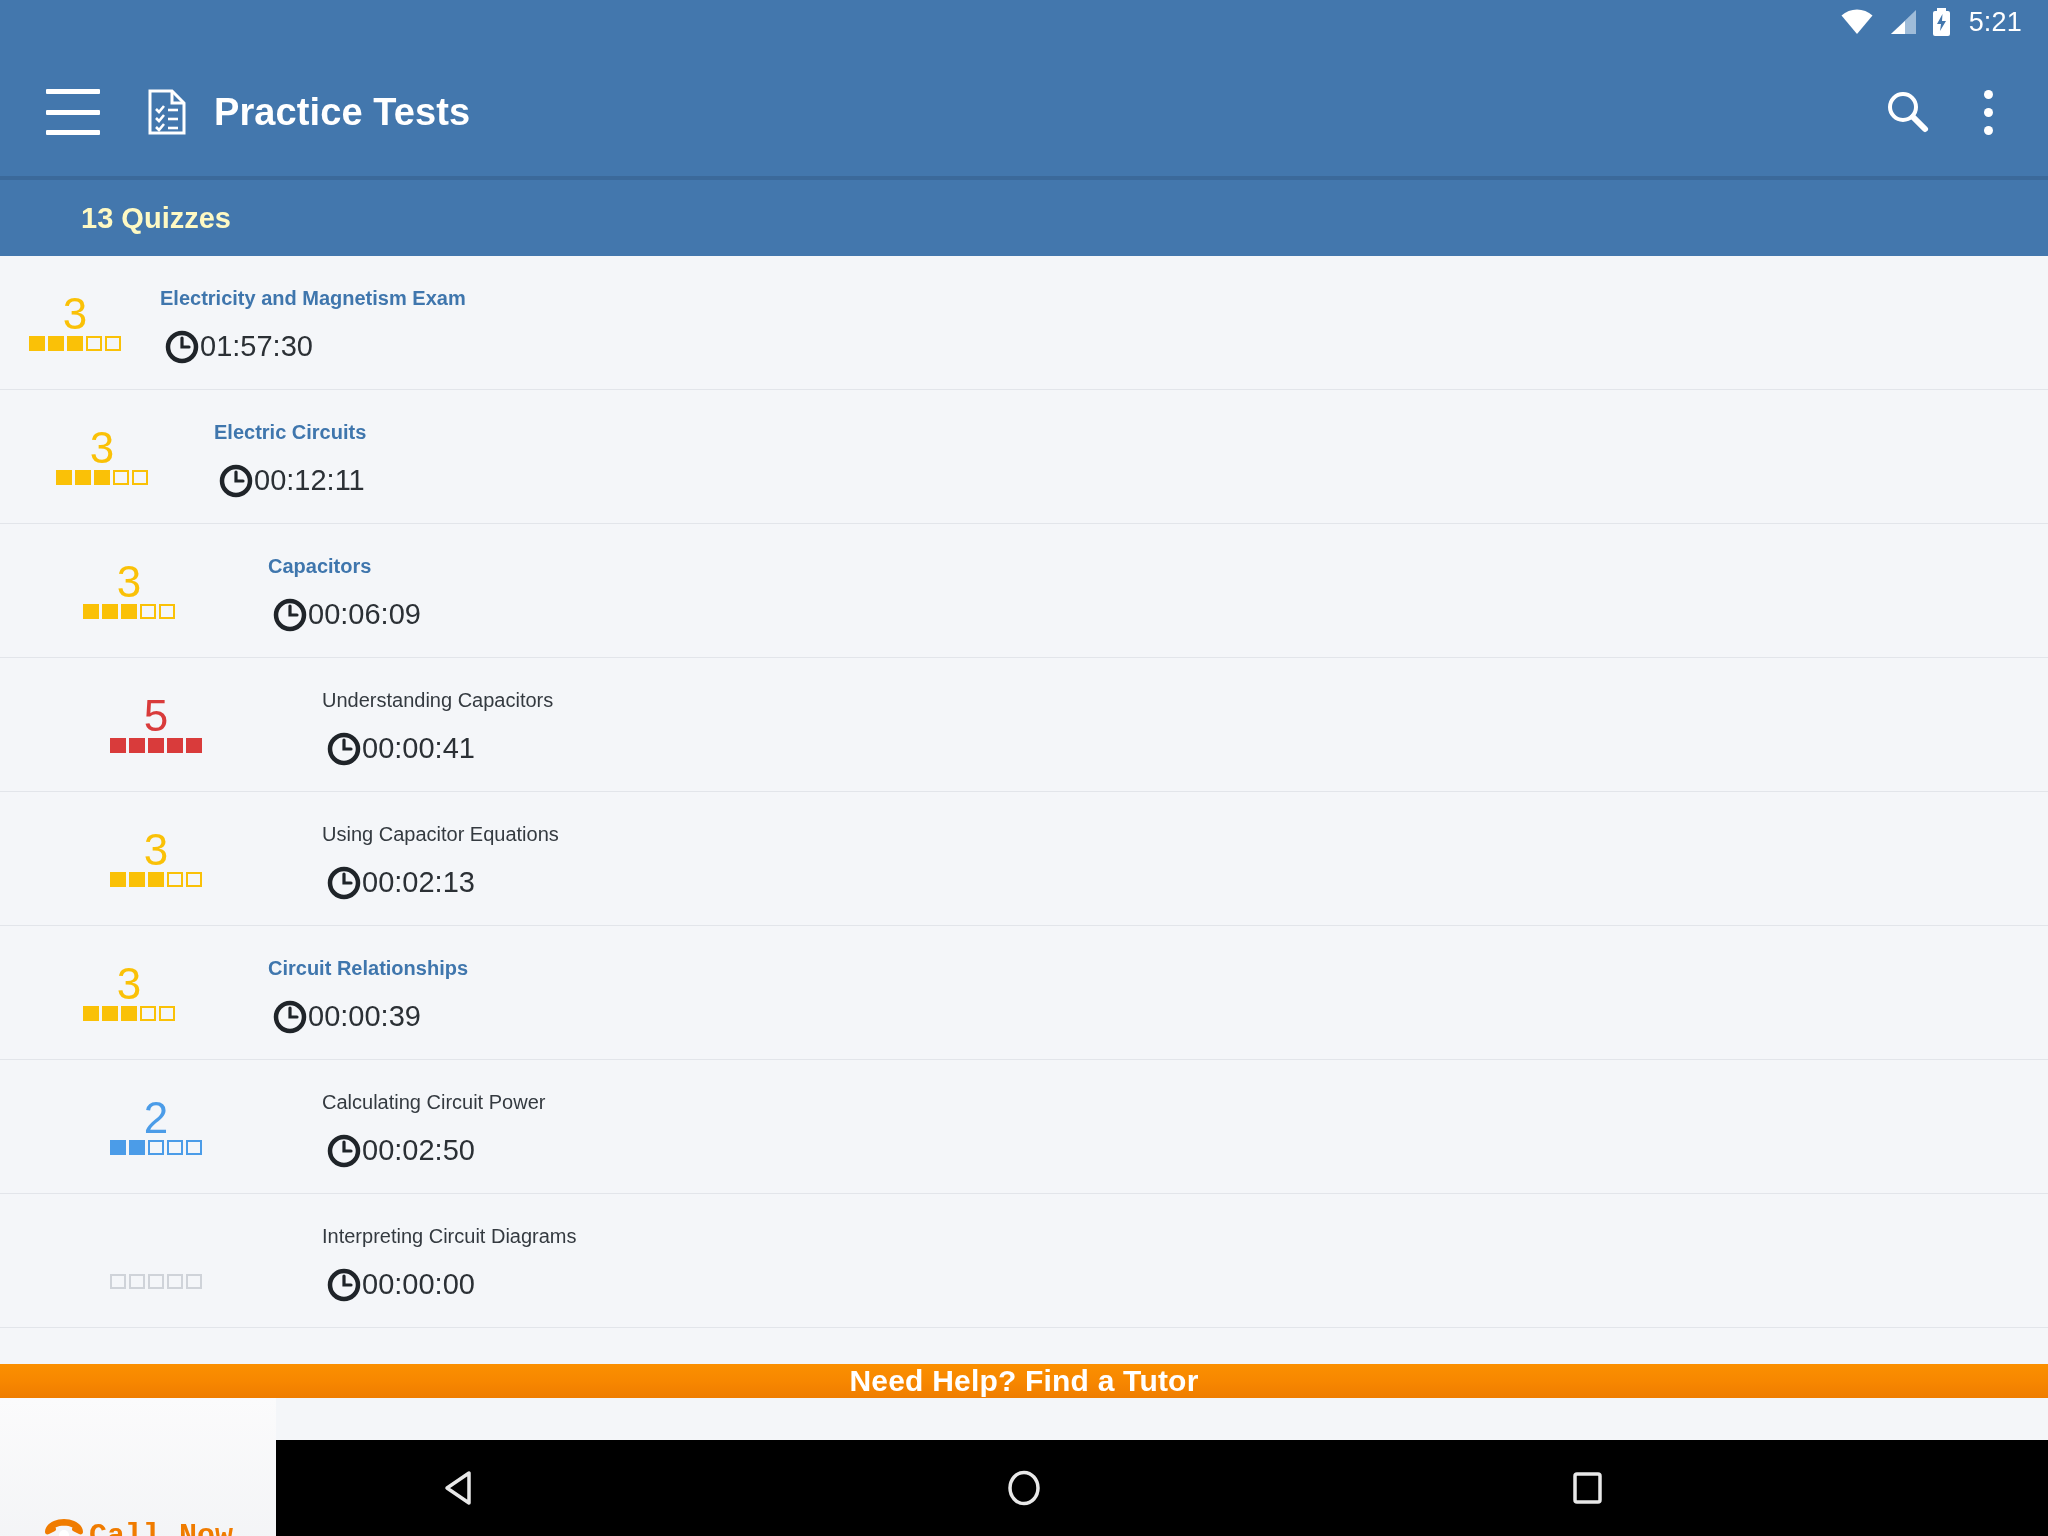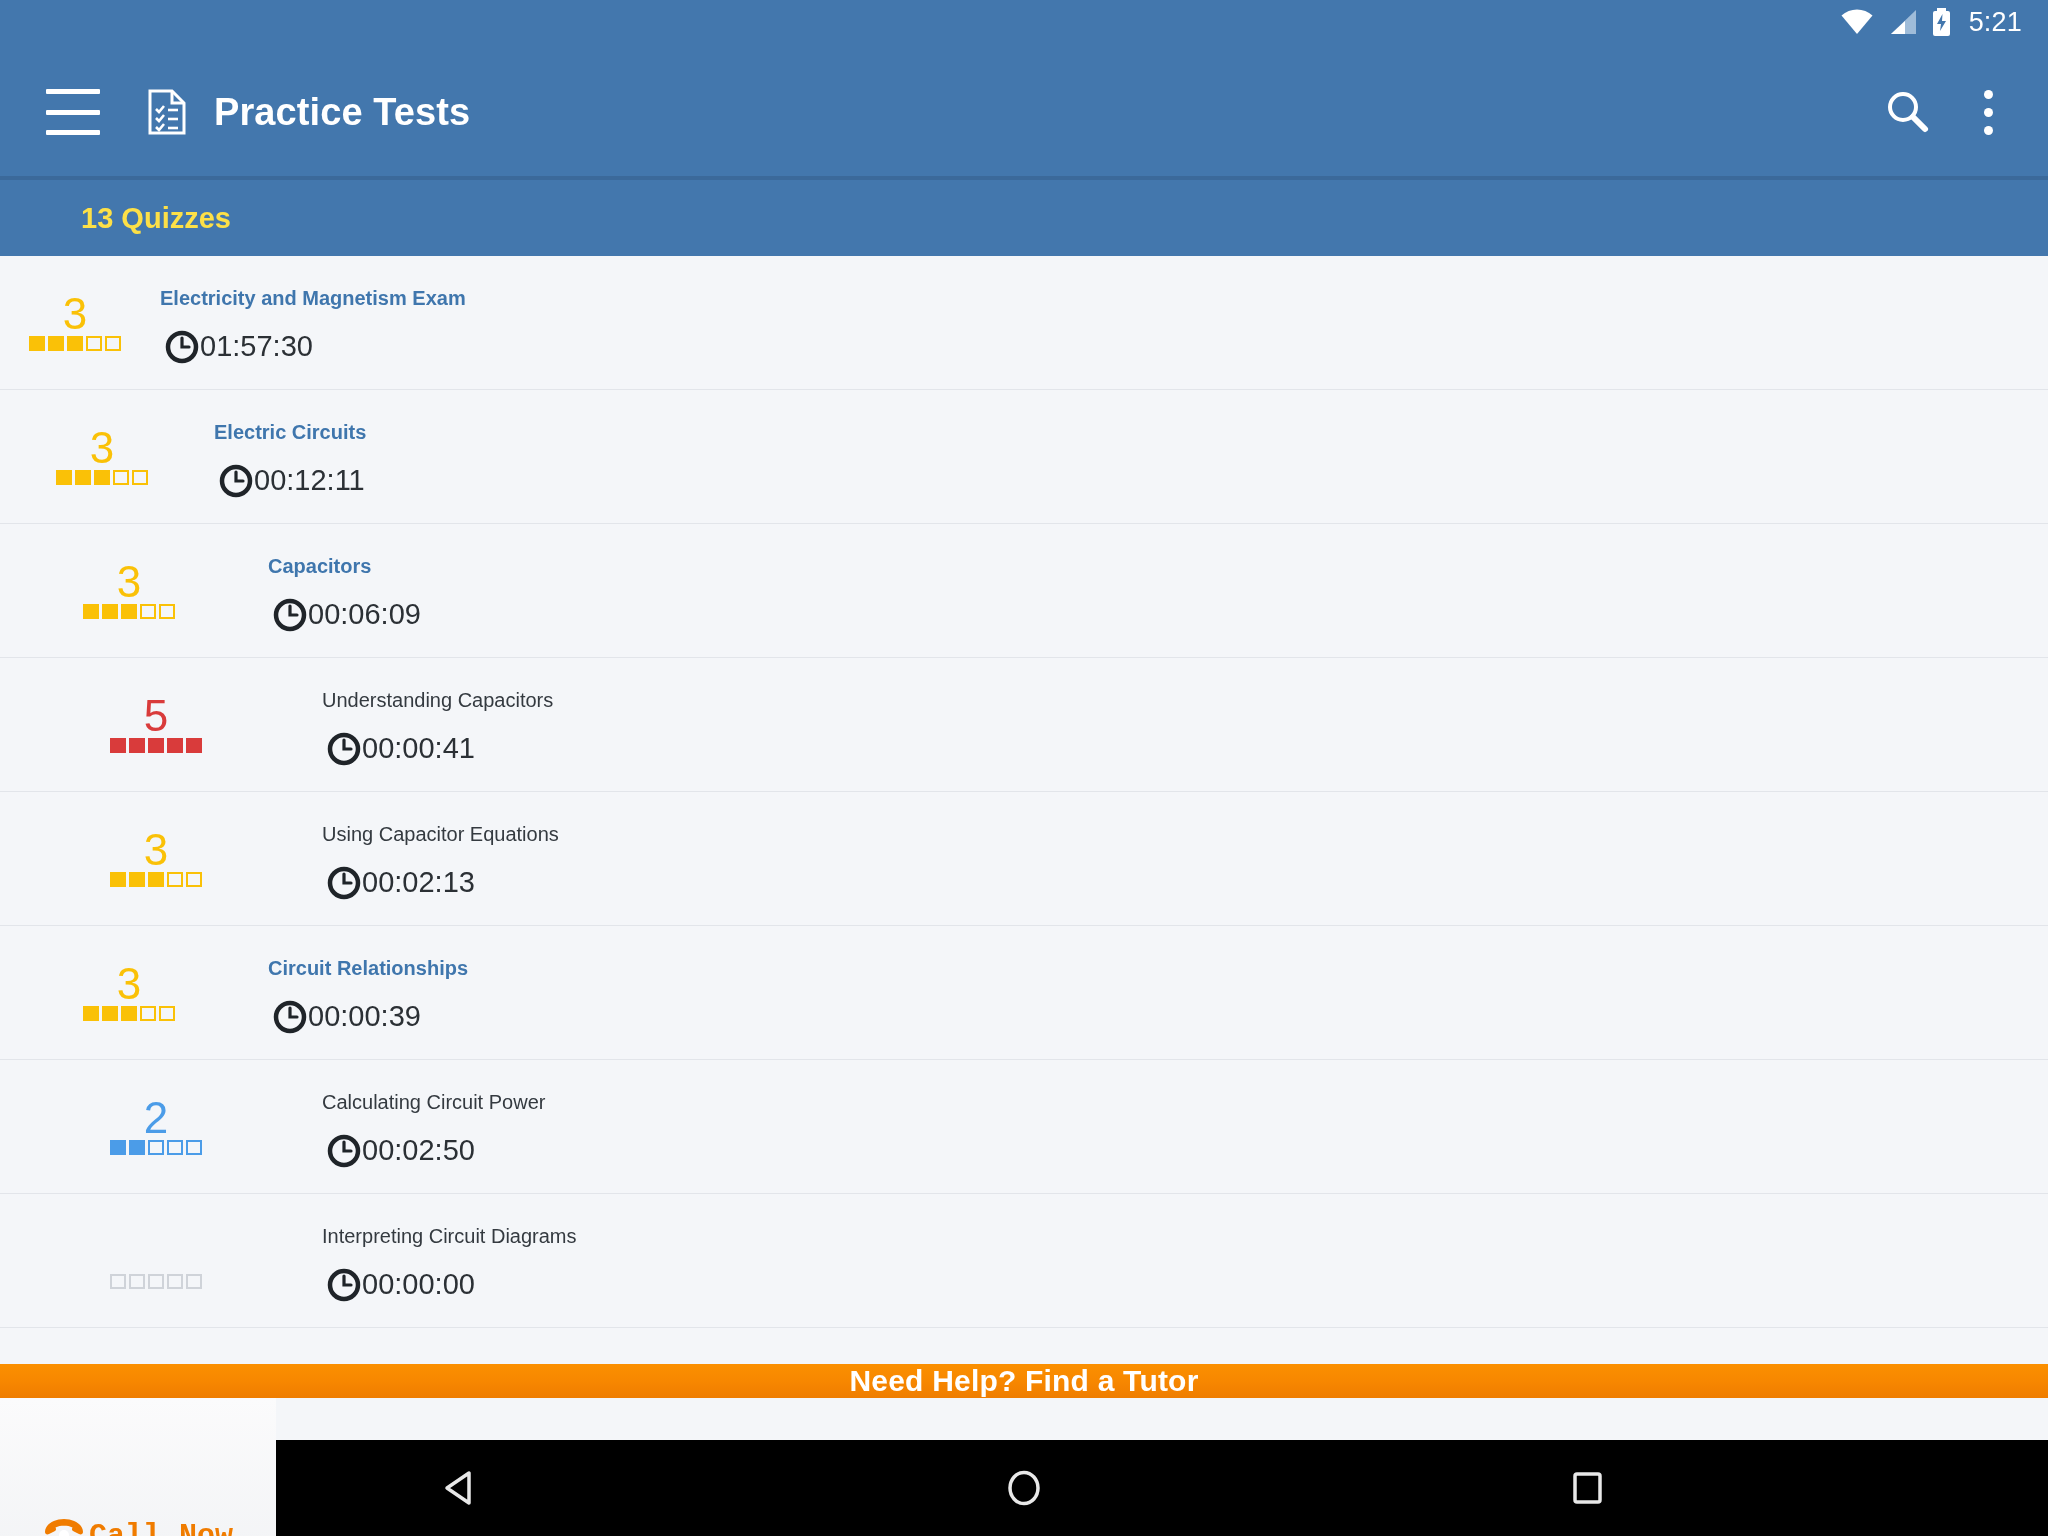--- a/index.html
+++ b/index.html
@@ -56,21 +56,21 @@
     height:76px; width:100%;
     background:#4377ad;
     display:flex; align-items:stretch;
     position:relative;
   }
   .tab {
     width:312px; display:flex; align-items:center; justify-content:center;
     font-size:29px; cursor:pointer; position:relative;
   }
   .tab.active { color:#ffffff; font-weight:bold; }
-  .tab.inactive { color:#fde047; font-weight:bold; }
+  .tab.inactive { color:#fef9c3; font-weight:bold; }
   .tab.active:after {
     content:""; position:absolute; left:0; right:0; bottom:0;
     height:5px; background:#ffffff;
   }
 
   
   #concept-list {
     width:100%;
     height:1114px;
     background:#f4f6f9;

